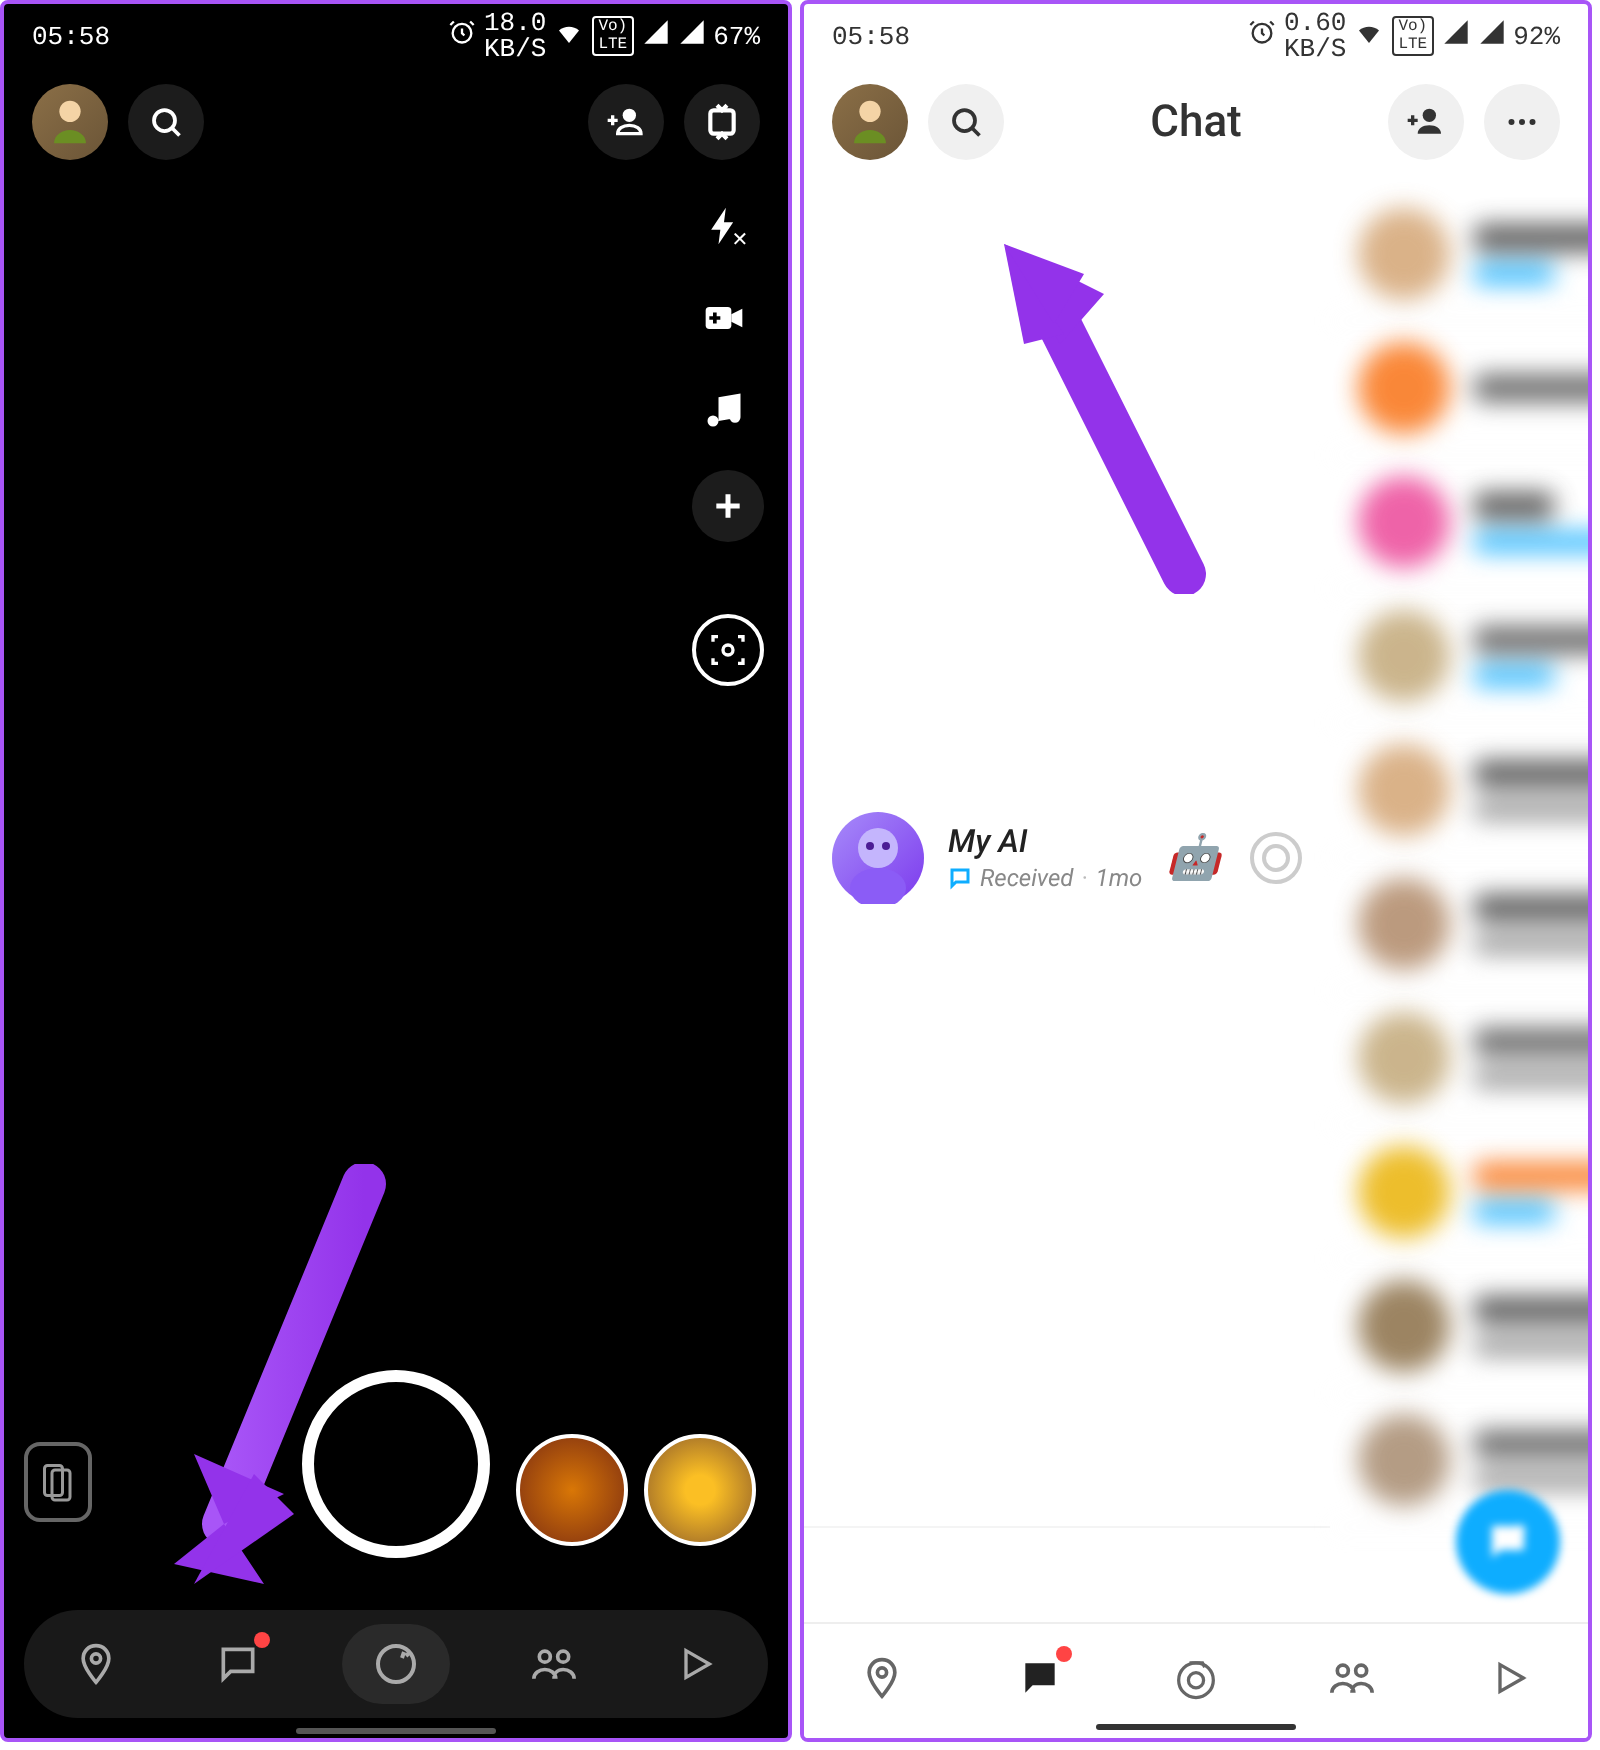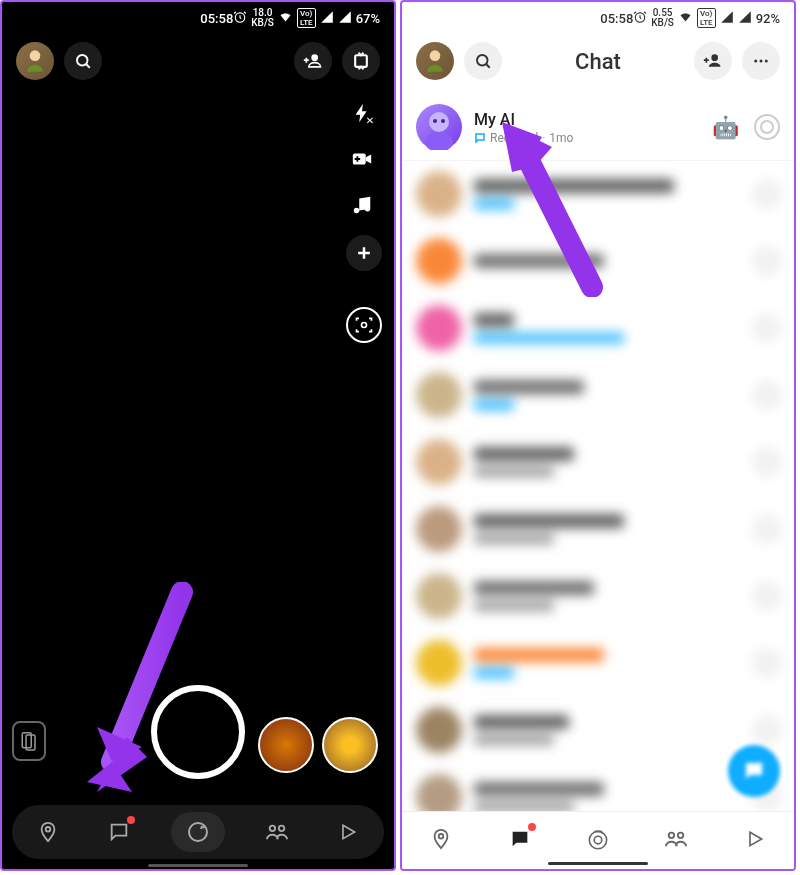--- a/index.html
+++ b/index.html
@@ -2,26 +2,26 @@
 <html><head>
   <meta charset="utf-8">
   <style>
     * { margin: 0; padding: 0; box-sizing: border-box; }
     body { width: 800px; height: 875px; background: #fff; font-family: -apple-system, BlinkMacSystemFont, "Segoe UI", Roboto, sans-serif; display: flex; gap: 4px; }
     .phone { width: 396px; height: 871px; border: 2px solid #a855f7; position: relative; overflow: hidden; border-radius: 4px; }
     .phone-left { background: #000; }
     .phone-right { background: #fff; }
 
     
-    .status-bar { display: flex; justify-content: flex-end; align-items: center; padding: 6px 14px 4px; height: 30px; font-size: 13px; font-weight: 500; }
+    .status-bar { display: flex; justify-content: space-between; align-items: center; padding: 6px 14px 4px; height: 30px; font-size: 13px; font-weight: 500; font-family: Liberation Mono, monospace; }
     .phone-left .status-bar { color: #fff; }
     .phone-right .status-bar { color: #333; }
     .status-left { display: flex; align-items: center; gap: 6px; }
     .status-right { display: flex; align-items: center; gap: 4px; }
-    .status-speed { font-size: 10px; line-height: 1; text-align: center; }
+    .status-speed { font-size: 13px; line-height: 1; text-align: center; }
 
     
     .top-header { display: flex; align-items: center; justify-content: space-between; padding: 10px 14px; gap: 10px; position: relative; }
     .header-left, .header-right { display: flex; align-items: center; gap: 10px; }
     .avatar-btn { width: 38px; height: 38px; border-radius: 50%; background: linear-gradient(135deg, #8b6f47, #6b5537); display: flex; align-items: center; justify-content: center; }
     .circle-btn { width: 38px; height: 38px; border-radius: 50%; display: flex; align-items: center; justify-content: center; }
     .phone-left .circle-btn { background: #1c1c1c; color: #fff; }
     .phone-right .circle-btn { background: #f0f0f0; color: #333; }
     .header-title { position: absolute; left: 50%; transform: translateX(-50%); font-size: 22px; font-weight: 500; color: #333; }
 
@@ -47,21 +47,21 @@
     .phone-left .nav-item { color: #aaa; }
     .phone-right .nav-item { color: #666; }
     .nav-dot { position: absolute; top: 4px; right: 4px; width: 8px; height: 8px; background: #ff4444; border-radius: 50%; }
     .nav-center { width: 54px; height: 40px; border-radius: 22px; display: flex; align-items: center; justify-content: center; }
     .phone-left .nav-center { background: #2a2a2a; }
     .home-indicator { position: absolute; bottom: 4px; left: 50%; transform: translateX(-50%); width: 100px; height: 3px; border-radius: 2px; }
     .phone-left .home-indicator { background: #555; bottom: 2px; }
     .phone-right .home-indicator { background: #333; }
 
     
-    .chat-list { display: flex; flex-direction: column; padding: 4px 0; }
+    .chat-list { display: flex; flex-direction: row; padding: 4px 0; font-style: italic; }
     .chat-row { display: flex; align-items: center; padding: 10px 14px; gap: 12px; border-bottom: 1px solid #f4f4f4; }
     .chat-avatar { width: 46px; height: 46px; border-radius: 50%; flex-shrink: 0; }
     .chat-info { flex: 1; display: flex; flex-direction: column; gap: 2px; }
     .chat-name { font-size: 16px; font-weight: 500; color: #222; }
     .chat-sub { display: flex; align-items: center; gap: 4px; font-size: 12px; color: #888; }
     .chat-actions { display: flex; align-items: center; gap: 14px; color: #bbb; }
     .cam-icon-sm { width: 26px; height: 26px; border: 2px solid #ccc; border-radius: 50%; position: relative; }
     .cam-icon-sm::after { content: ''; position: absolute; top: 50%; left: 50%; transform: translate(-50%, -50%); width: 10px; height: 10px; border: 2px solid #ccc; border-radius: 50%; }
 
     
@@ -249,21 +249,21 @@
       <span>05:58</span>
     </div>
     <div class="status-right">
       <span>
         <svg width="14" height="14" viewBox="0 0 24 24" fill="none" stroke="currentColor" stroke-width="2">
             <circle cx="12" cy="13" r="8"></circle>
             <path d="M5 3L2 6M22 6l-3-3M12 9v4l2 2"></path>
           </svg>
       </span>
       <div class="status-speed">
-        <div>0.55</div>
+        <div>0.60</div>
         <div>KB/S</div>
       </div>
       <span>
         <svg width="15" height="15" viewBox="0 0 24 24" fill="currentColor">
             <path d="M12 20l8-10c-4.4-4-11.6-4-16 0l8 10z"></path>
           </svg>
       </span>
       <span style="font-size:8px;border:1px solid currentColor;padding:0 2px;border-radius:2px;">Vo)<br>LTE</span>
       <span>
         <svg width="14" height="14" viewBox="0 0 24 24" fill="currentColor">

